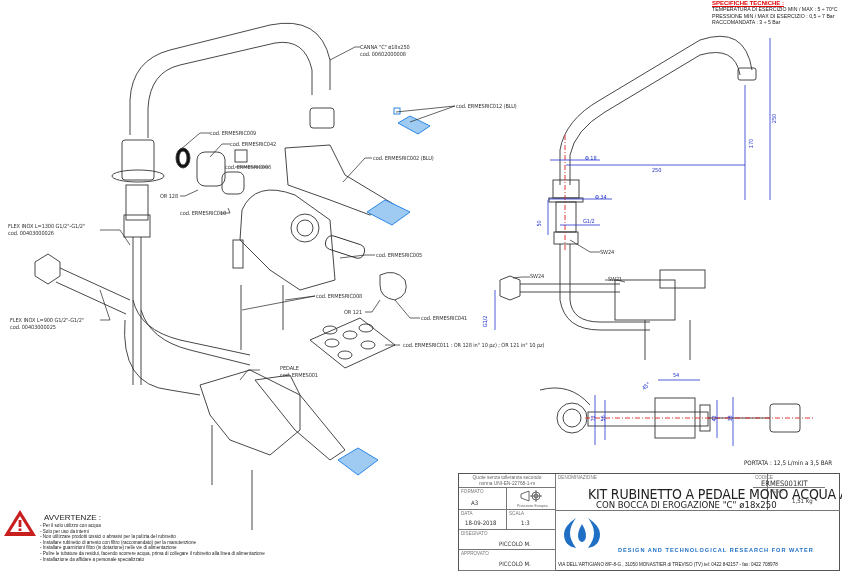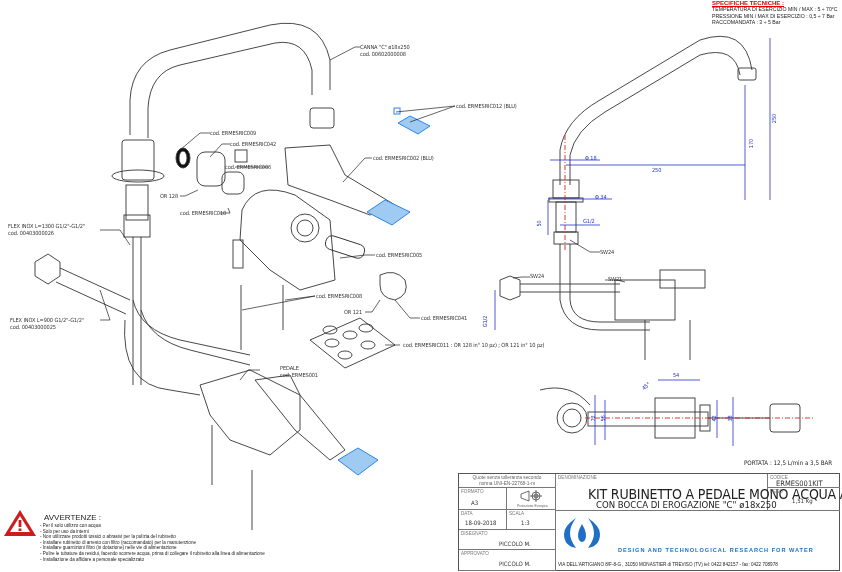--- a/index.html
+++ b/index.html
@@ -277,21 +277,21 @@
   <div class="cell" style="left:0;top:76px;width:97px;height:21px;">
     <span class="ch">APPROVATO</span>
     <span class="cv" style="left:40px;top:10px;">PICCOLO M.</span>
   </div>
 
   <div class="cell" style="left:97px;top:0;width:212px;height:37px;">
     <span class="ch">DENOMINAZIONE</span>
     <span class="title1">KIT RUBINETTO A PEDALE MONO ACQUA A PAVIMENTO</span>
     <span class="title2">CON BOCCA DI EROGAZIONE "C" ø18x250</span>
   </div>
-  <div class="cell" style="left:309px;top:0;width:72px;height:14px;border-right:none;">
+  <div class="cell" style="left:294px;top:0;width:72px;height:14px;border-right:none;">
     <span class="ch">CODICE</span>
     <span class="cv" style="left:8px;top:5px;font-size:7.5px;">ERMES001KIT</span>
   </div>
   <div class="cell" style="left:309px;top:14px;width:72px;height:23px;border-right:none;">
     <span class="ch">PESO</span>
     <span class="cv" style="left:24px;top:9px;">1,51 Kg</span>
   </div>
 
   <div style="position:absolute;left:97px;top:37px;width:284px;height:60px;">
     <svg width="40" height="34" viewBox="0 0 40 34" style="left:6px;top:5px;">

